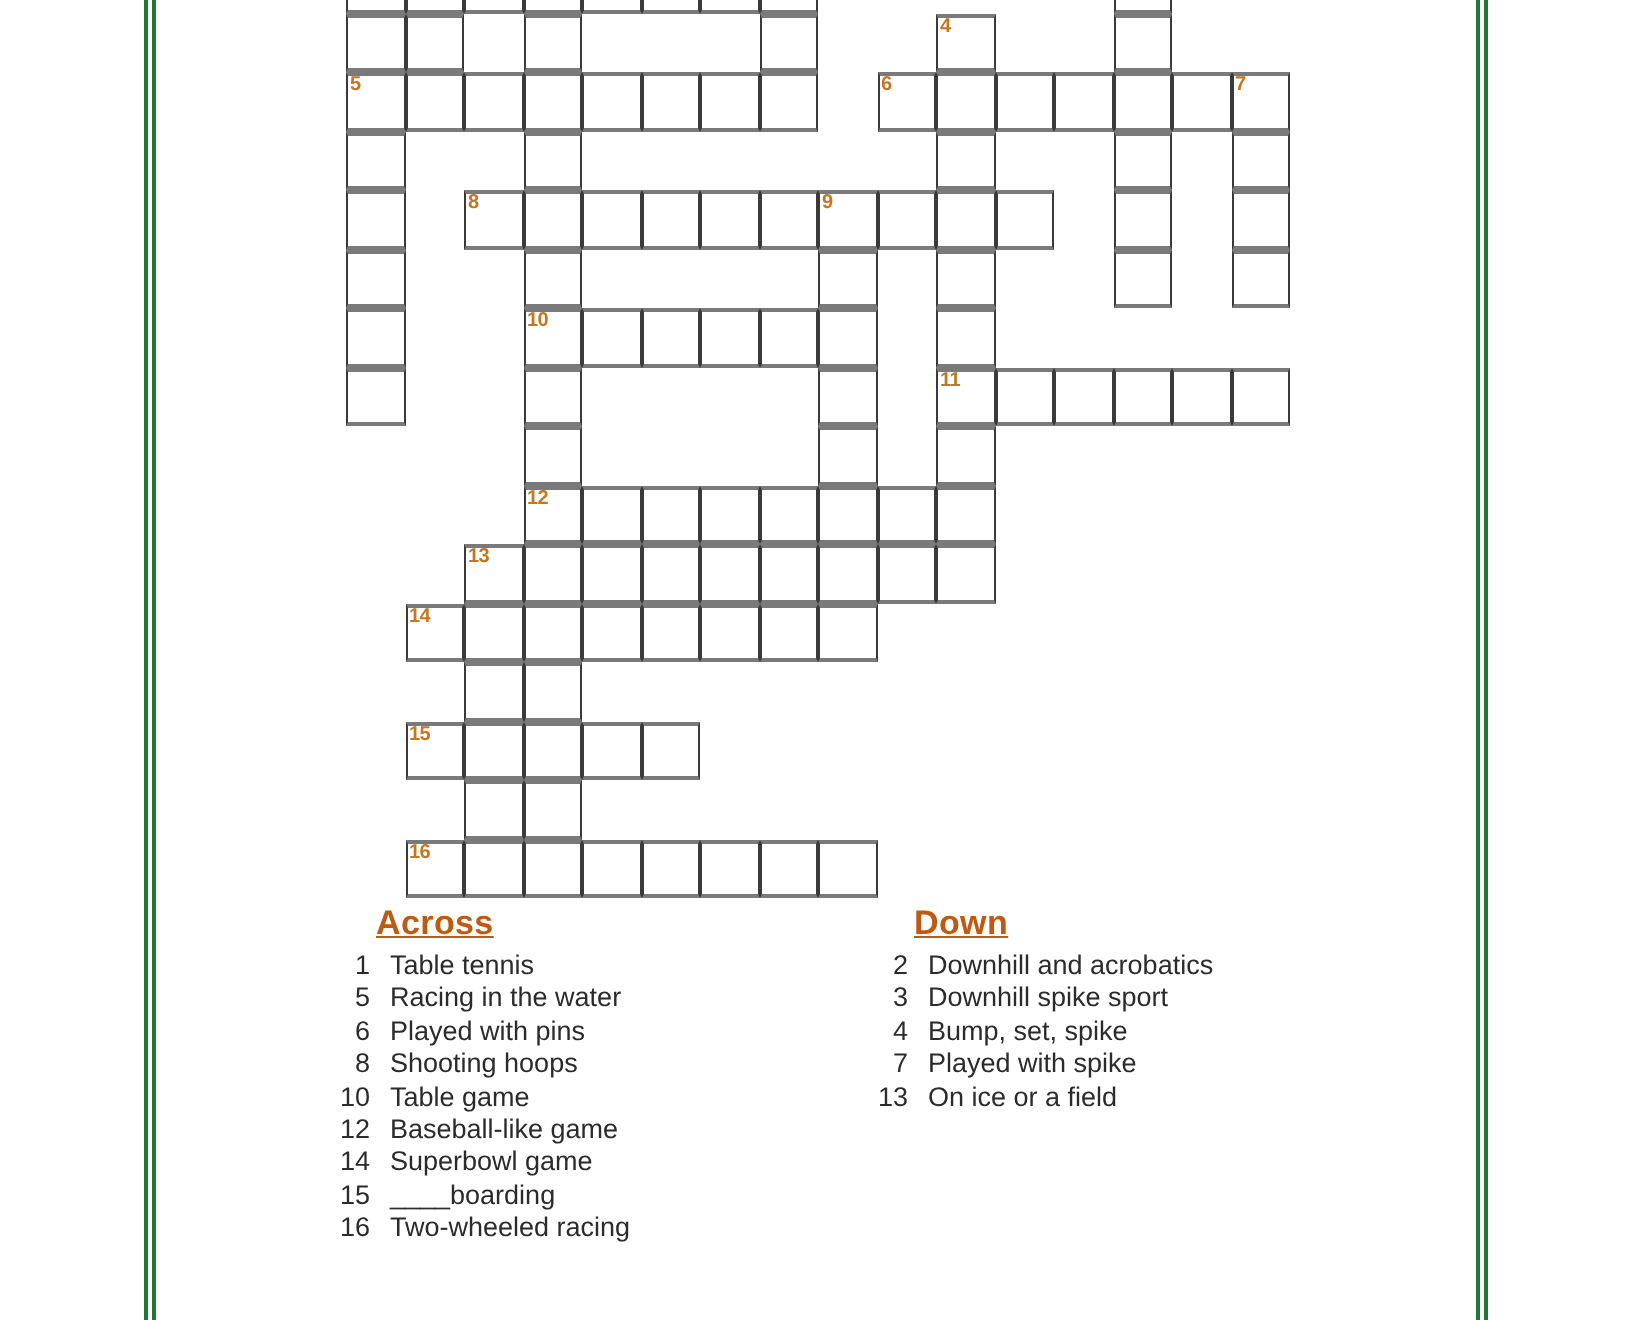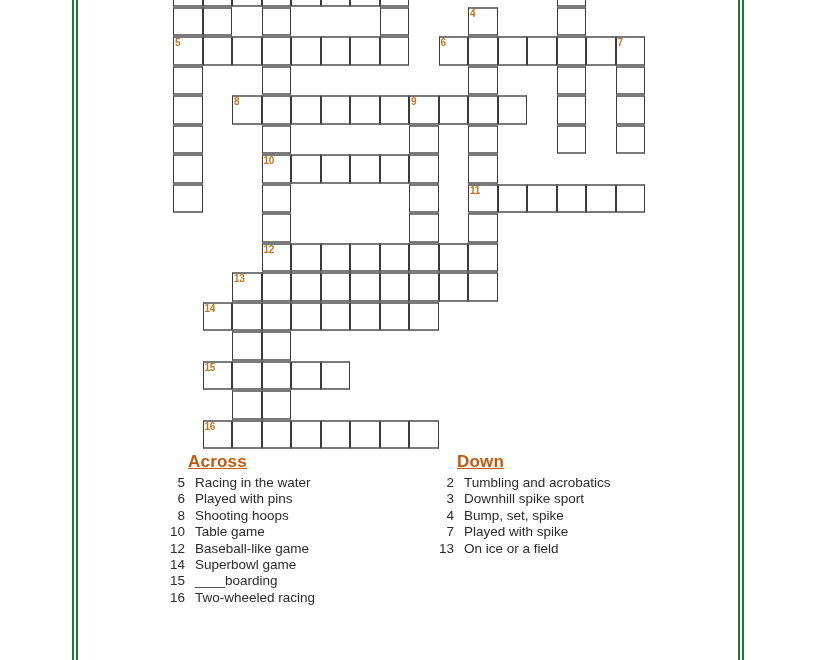--- a/index.html
+++ b/index.html
@@ -253,33 +253,34 @@
     <div class="cell" style="left: 320.5px; top: 419.5px; width: 29.5px; height: 29.5px;"></div>
     <div class="cell" style="left: 350px; top: 419.5px; width: 29.5px; height: 29.5px;"></div>
     <div class="cell" style="left: 379.5px; top: 419.5px; width: 29.5px; height: 29.5px;"></div>
     <div class="cell" style="left: 409px; top: 419.5px; width: 29.5px; height: 29.5px;"></div>
   </div>
 
 <div id="clues">
   <div class="clue-col across">
     <div class="clue-head">Across</div>
     <div class="clue-list" id="across-list">
+        <div class="clue-row"><span class="cnum">1</span><span class="ctext">Table tennis</span></div>
         <div class="clue-row"><span class="cnum">5</span><span class="ctext">Racing in the water</span></div>
         <div class="clue-row"><span class="cnum">6</span><span class="ctext">Played with pins</span></div>
         <div class="clue-row"><span class="cnum">8</span><span class="ctext">Shooting hoops</span></div>
         <div class="clue-row"><span class="cnum">10</span><span class="ctext">Table game</span></div>
         <div class="clue-row"><span class="cnum">12</span><span class="ctext">Baseball-like game</span></div>
         <div class="clue-row"><span class="cnum">14</span><span class="ctext">Superbowl game</span></div>
         <div class="clue-row"><span class="cnum">15</span><span class="ctext">____boarding</span></div>
         <div class="clue-row"><span class="cnum">16</span><span class="ctext">Two-wheeled racing</span></div>
       </div>
   </div>
   <div class="clue-col down">
     <div class="clue-head">Down</div>
     <div class="clue-list" id="down-list">
-        <div class="clue-row"><span class="cnum">2</span><span class="ctext">Tumbling and acrobatics</span></div>
+        <div class="clue-row"><span class="cnum">2</span><span class="ctext">Downhill and acrobatics</span></div>
         <div class="clue-row"><span class="cnum">3</span><span class="ctext">Downhill spike sport</span></div>
         <div class="clue-row"><span class="cnum">4</span><span class="ctext">Bump, set, spike</span></div>
         <div class="clue-row"><span class="cnum">7</span><span class="ctext">Played with spike</span></div>
         <div class="clue-row"><span class="cnum">13</span><span class="ctext">On ice or a field</span></div>
       </div>
   </div>
 </div>
 
 </body></html>

